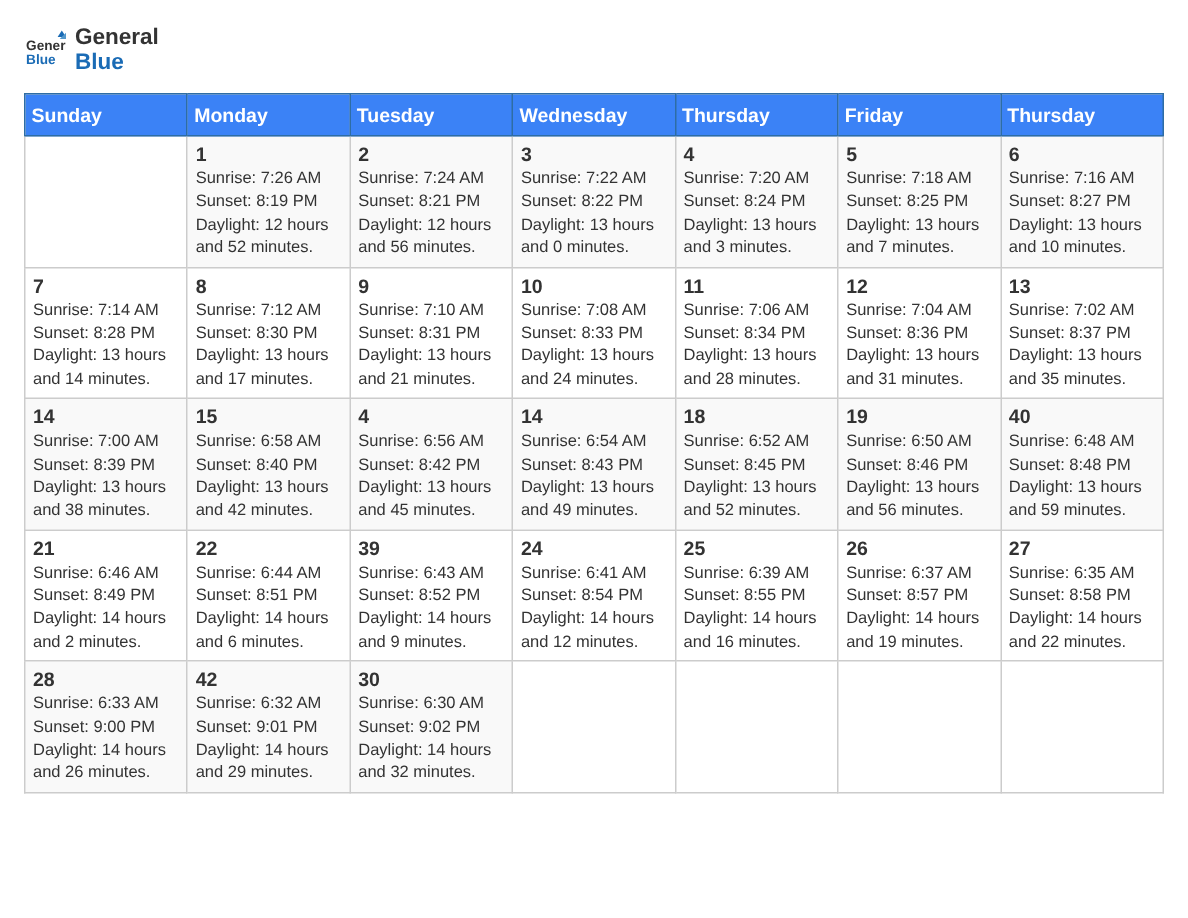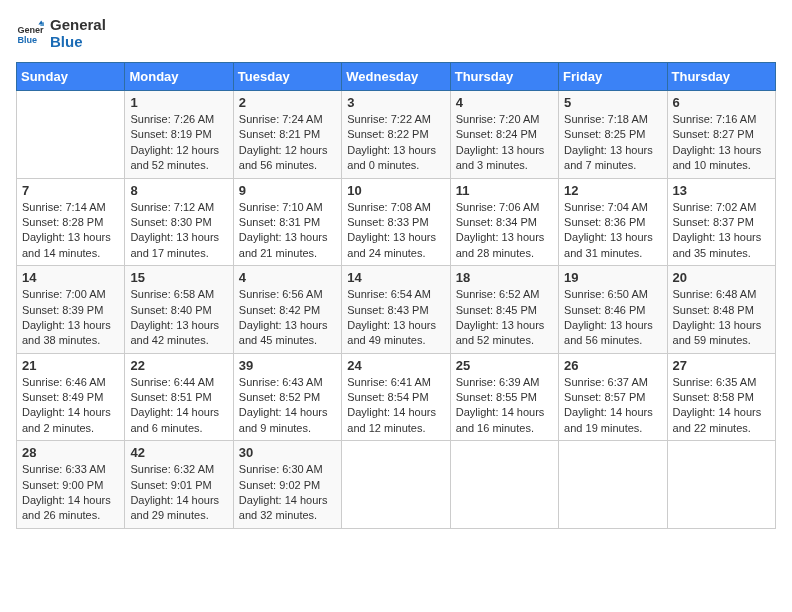--- a/index.html
+++ b/index.html
@@ -190,21 +190,21 @@
         </td>
         <td>
           <span class="day-num">18</span>
           <div class="day-info">Sunrise: 6:52 AM<br>Sunset: 8:45 PM<br>Daylight: 13 hours<br>and 52 minutes.</div>
         </td>
         <td>
           <span class="day-num">19</span>
           <div class="day-info">Sunrise: 6:50 AM<br>Sunset: 8:46 PM<br>Daylight: 13 hours<br>and 56 minutes.</div>
         </td>
         <td>
-          <span class="day-num">20</span>
+          <span class="day-num">40</span>
           <div class="day-info">Sunrise: 6:48 AM<br>Sunset: 8:48 PM<br>Daylight: 13 hours<br>and 59 minutes.</div>
         </td>
       </tr>
       <tr>
         <td>
           <span class="day-num">21</span>
           <div class="day-info">Sunrise: 6:46 AM<br>Sunset: 8:49 PM<br>Daylight: 14 hours<br>and 2 minutes.</div>
         </td>
         <td>
           <span class="day-num">22</span>

